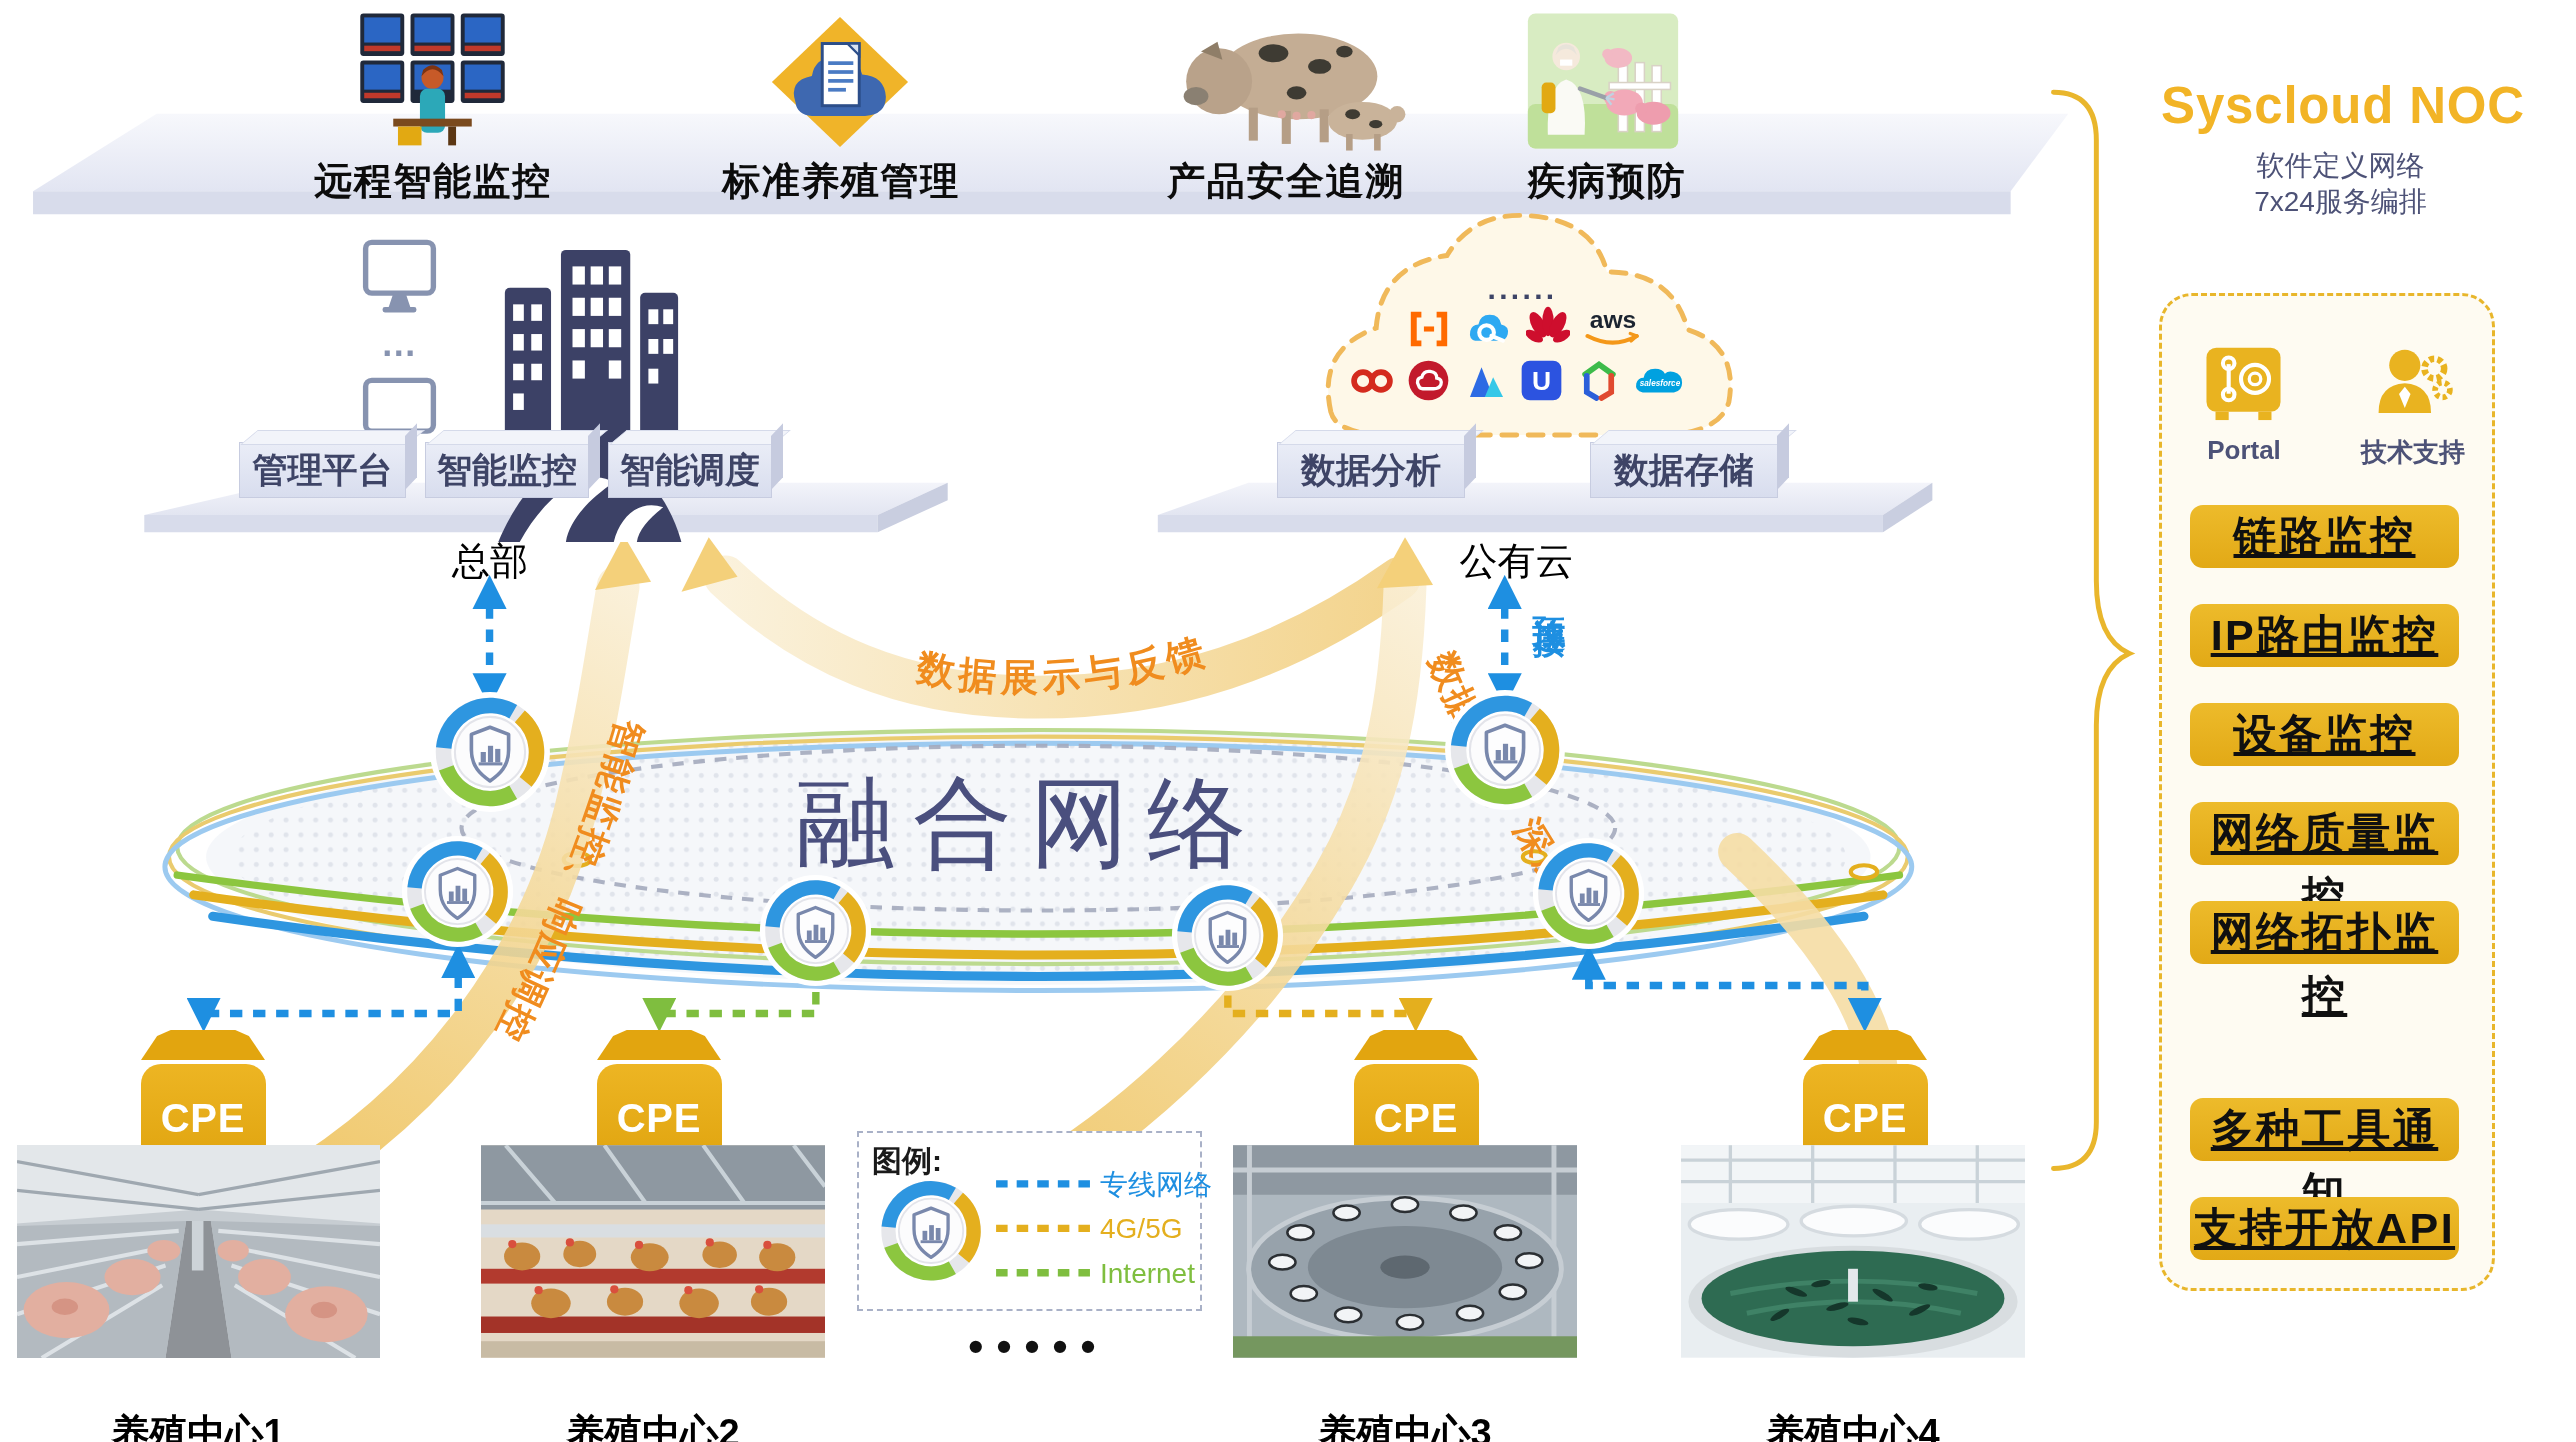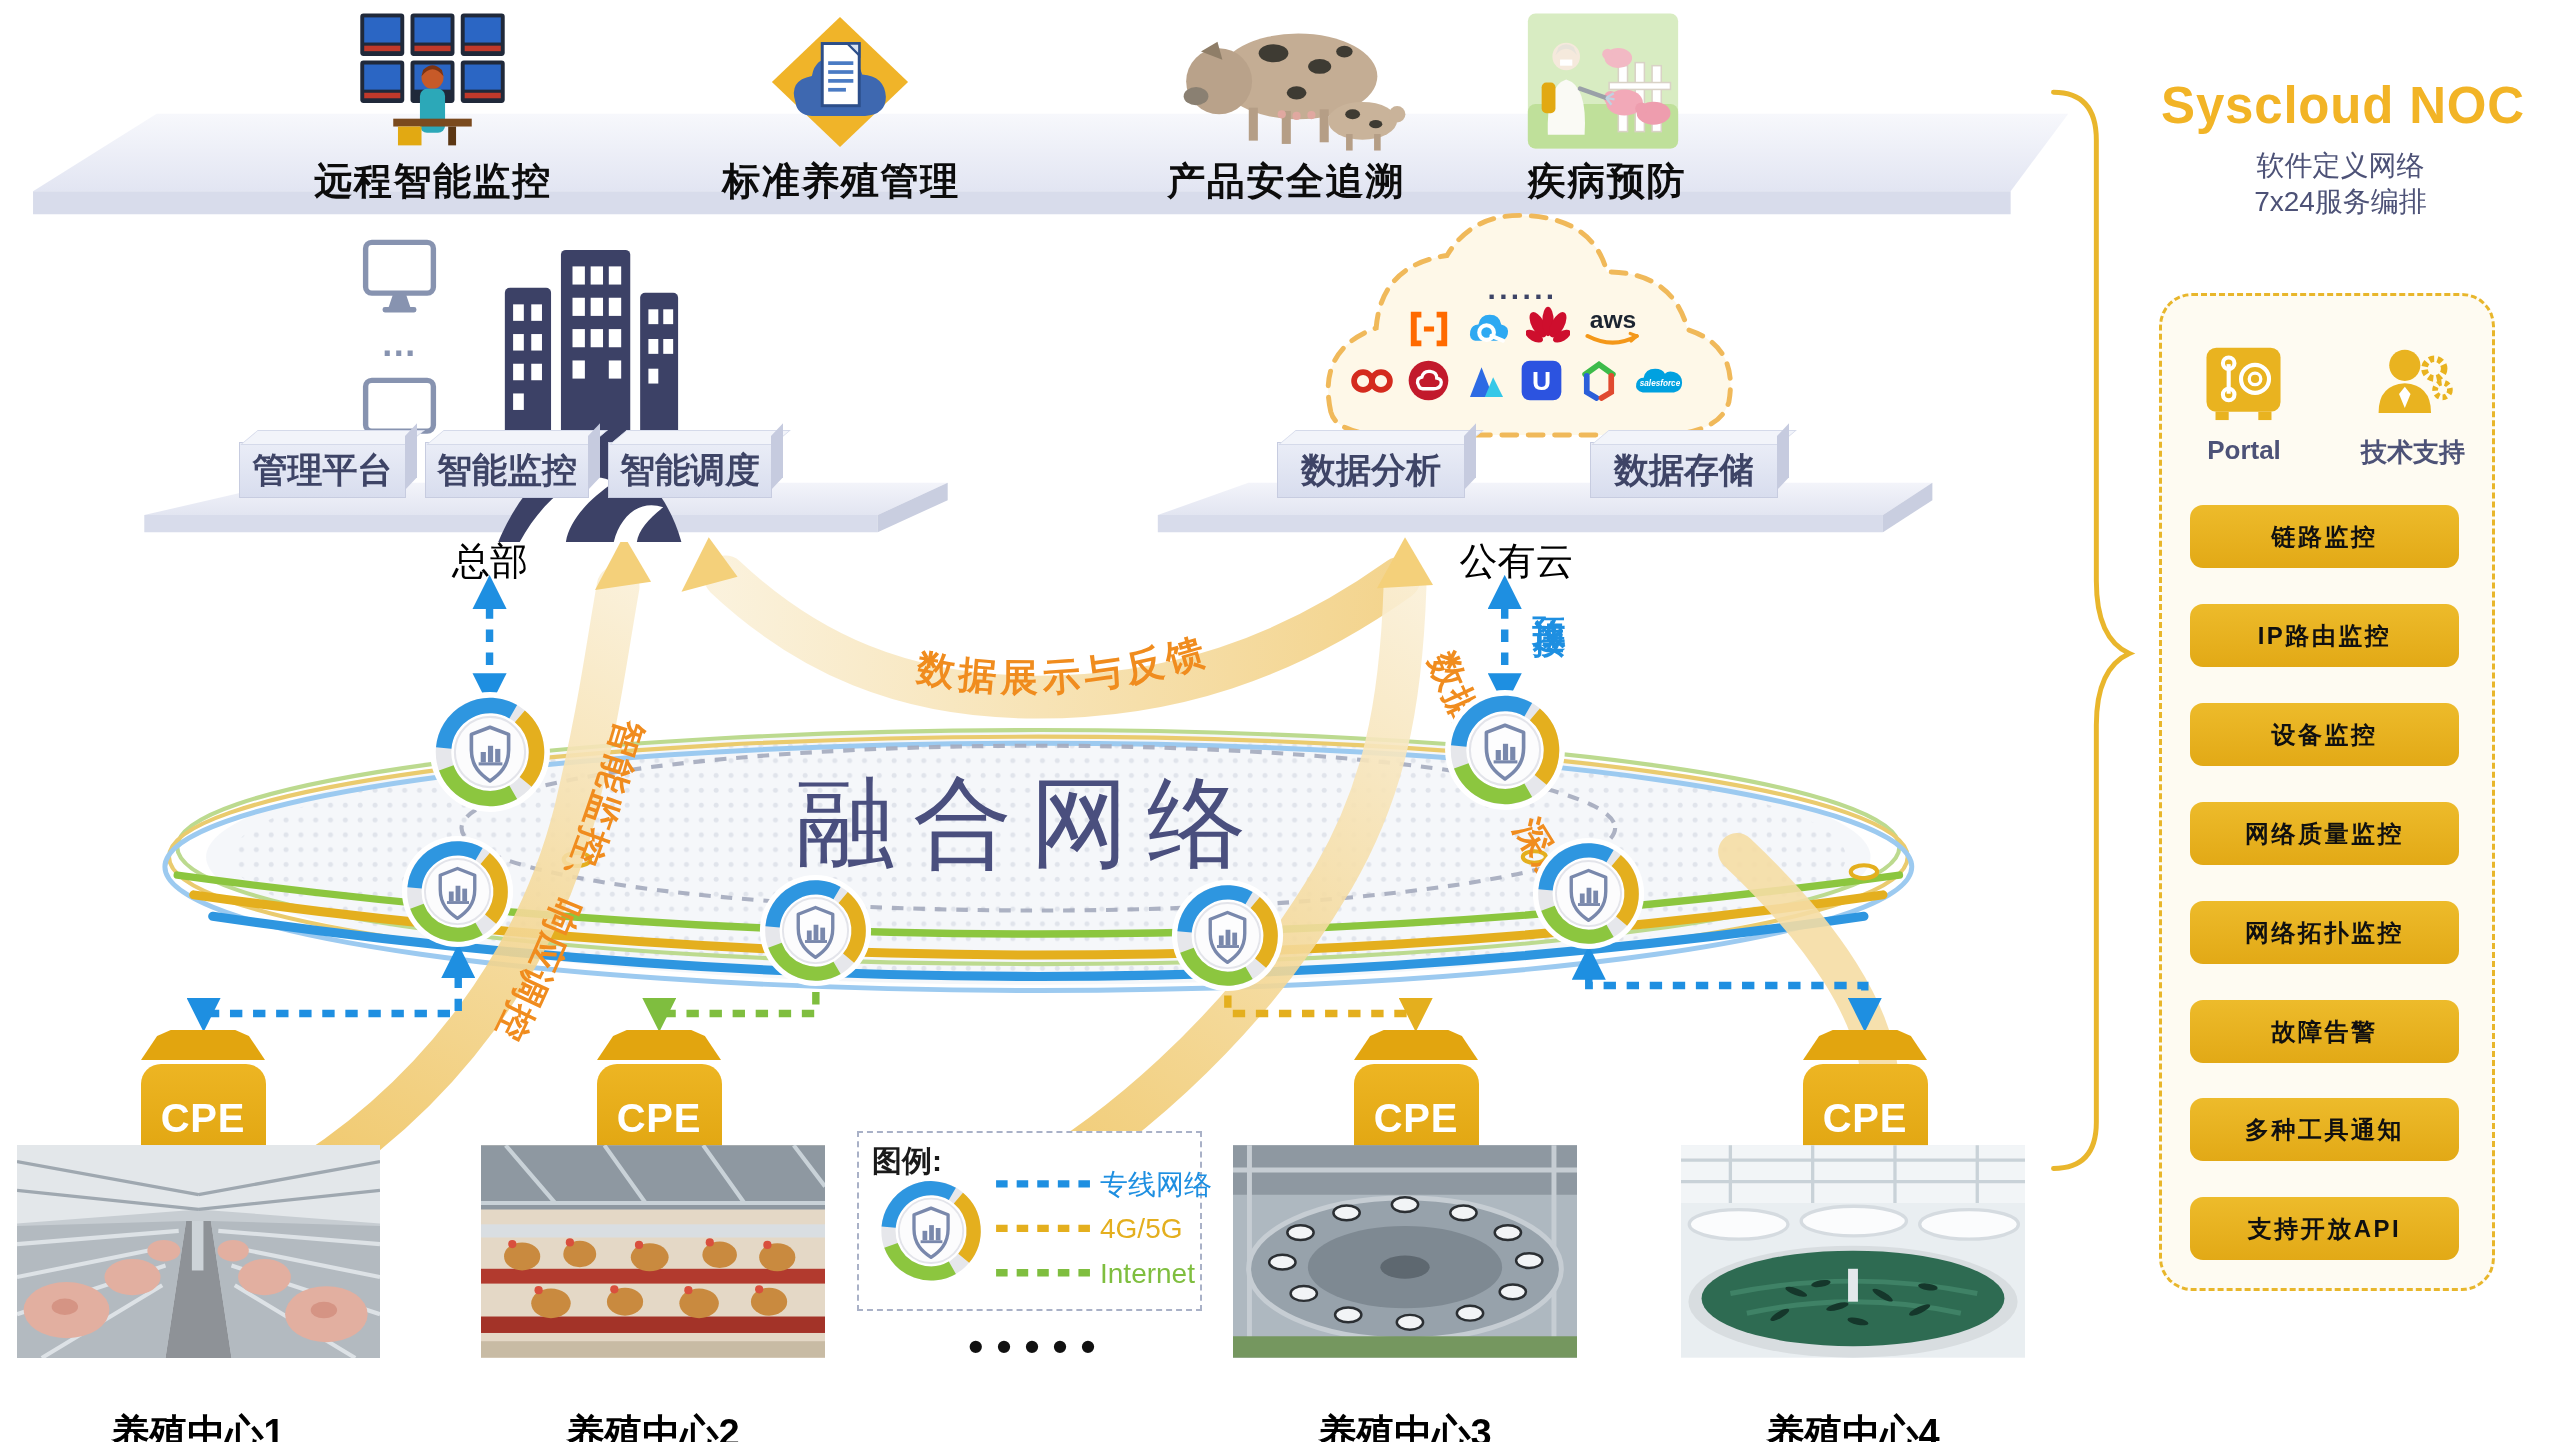--- a/index.html
+++ b/index.html
@@ -53,22 +53,22 @@
   .dots-ellipsis{position:absolute;left:948px;top:1322px;width:181px;text-align:center;
                  font-size:43px;font-weight:bold;color:#111;letter-spacing:13px;}
 
   
   .noc-title{position:absolute;left:2110px;top:76px;width:466px;text-align:center;
              font-size:51px;font-weight:bold;color:#F2B426;letter-spacing:0.8px;}
   .noc-sub{position:absolute;left:2159px;width:363px;text-align:center;font-size:28px;color:#4D5277;}
   .noc-panel{position:absolute;left:2159px;top:293px;width:330px;height:992px;background:#FEFBF2;
              border:3.3px dashed #E8B62B;border-radius:33px;}
   .noc-btn{position:absolute;left:2190px;width:269px;height:63px;background:linear-gradient(#EDBB2B,#E2A916);
-           border-radius:13px;color:#101010;font-size:24px;font-weight:bold;text-align:center;line-height:63px;
-           letter-spacing:2.5px;cursor:pointer;}
+           border-radius:13px;color:#101010;font-size:43px;font-weight:bold;text-align:center;line-height:63px;
+           letter-spacing:2.5px;cursor:pointer;text-decoration:underline;}
   .noc-ico-label{position:absolute;width:132px;text-align:center;font-size:26px;color:#4D5277;font-weight:bold;}
 
   .cloud-dots{position:absolute;left:1440px;top:272px;width:165px;text-align:center;
               font-size:30px;font-weight:bold;color:#3D4466;letter-spacing:3.3px;}
   .hq-dots{position:absolute;left:363px;top:323px;width:74px;text-align:center;
            font-size:36px;font-weight:bold;color:#8793B0;letter-spacing:2.5px;}
 </style>
 </head>
 <body>
 
@@ -653,18 +653,17 @@
     <circle cx="76" cy="30" r="12" fill="none" stroke="#E9B320" stroke-width="8" stroke-dasharray="6 4"></circle>
     <circle cx="86" cy="56" r="9" fill="none" stroke="#E9B320" stroke-width="7" stroke-dasharray="5 4"></circle>
   </svg>
   <div class="noc-ico-label" style="left:2347px;top:435px">技术支持</div>
 
   <div class="noc-btn" style="top:505px">链路监控</div>
   <div class="noc-btn" style="top:604px">IP路由监控</div>
   <div class="noc-btn" style="top:703px">设备监控</div>
   <div class="noc-btn" style="top:802px">网络质量监控</div>
   <div class="noc-btn" style="top:901px">网络拓扑监控</div>
-  <div class="noc-btn" style="top:1000px">故障告警</div>
   <div class="noc-btn" style="top:1098px">多种工具通知</div>
   <div class="noc-btn" style="top:1197px">支持开放API</div>
 
 </div>
 
 
 </body></html>

